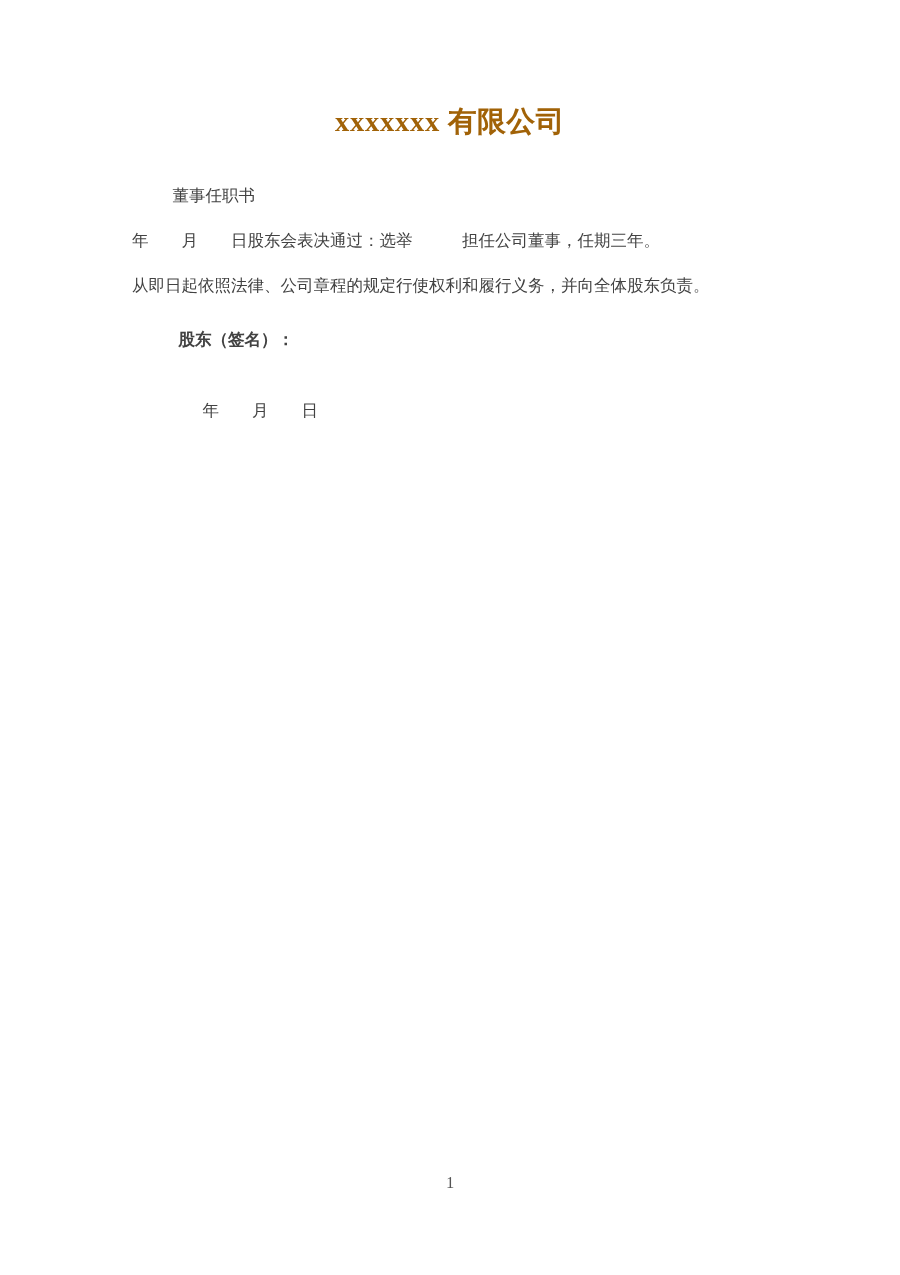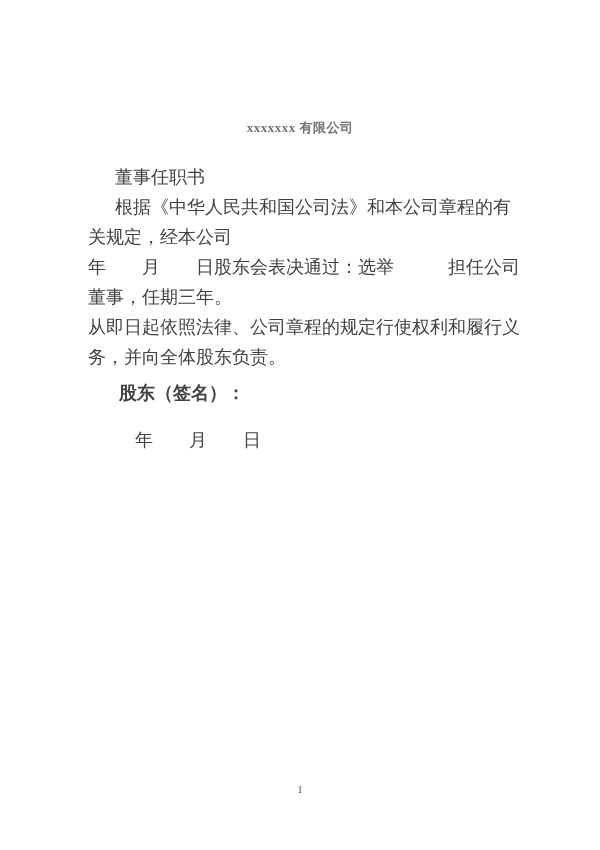--- a/index.html
+++ b/index.html
@@ -14,32 +14,32 @@
   }
   .page {
     position: relative;
     width: 600px;
     height: 850px;
     background: #ffffff;
     overflow: hidden;
   }
   .title {
     margin: 0;
-    padding-top: 116px;
+    padding-top: 70px;
     text-align: center;
-    font-size: 13px;
+    font-size: 19px;
     line-height: 24px;
     font-weight: bold;
-    color: #737373;
+    color: #a16207;
     letter-spacing: 0.5px;
     white-space: pre-wrap;
   }
   .content {
     margin: 22px 80px 0 88px;
-    font-size: 18px;
+    font-size: 11px;
     color: #424242;
   }
   .para {
     margin: 0;
     line-height: 30px;
     white-space: pre-wrap;
   }
   .indent {
     text-indent: 27px;
   }
@@ -64,21 +64,20 @@
   }
 </style>
 </head>
 <body>
 
 <div class="page">
   <h1 class="title">xxxxxxx 有限公司</h1>
 
   <div class="content">
     <p class="para indent">董事任职书</p>
-    <p class="para indent">根据《中华人民共和国公司法》和本公司章程的有关规定，经本公司</p>
     <p class="para">年　　月　　日股东会表决通过：选举　　　担任公司董事，任期三年。</p>
     <p class="para">从即日起依照法律、公司章程的规定行使权利和履行义务，并向全体股东负责。</p>
     <p class="para sig">股东（签名）：</p>
     <p class="para date">年　　月　　日</p>
   </div>
 
   <div class="page-number">1</div>
 </div>
 
 </body></html>

